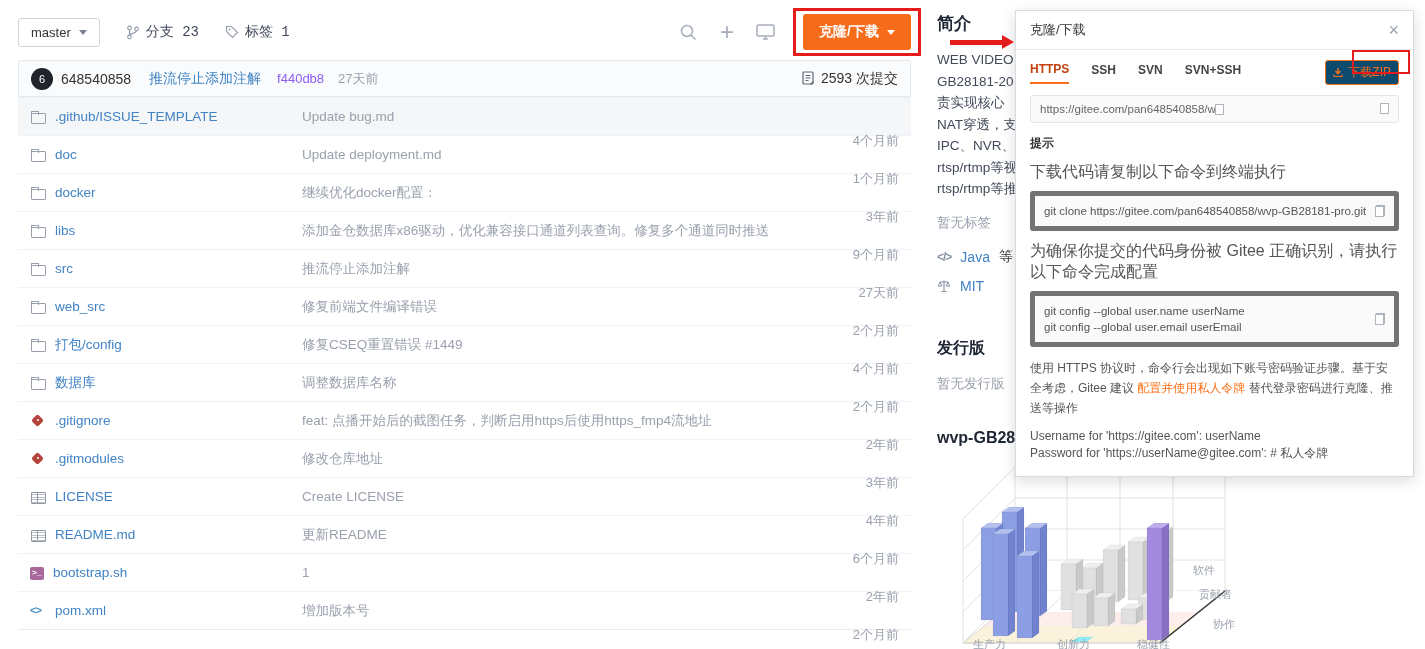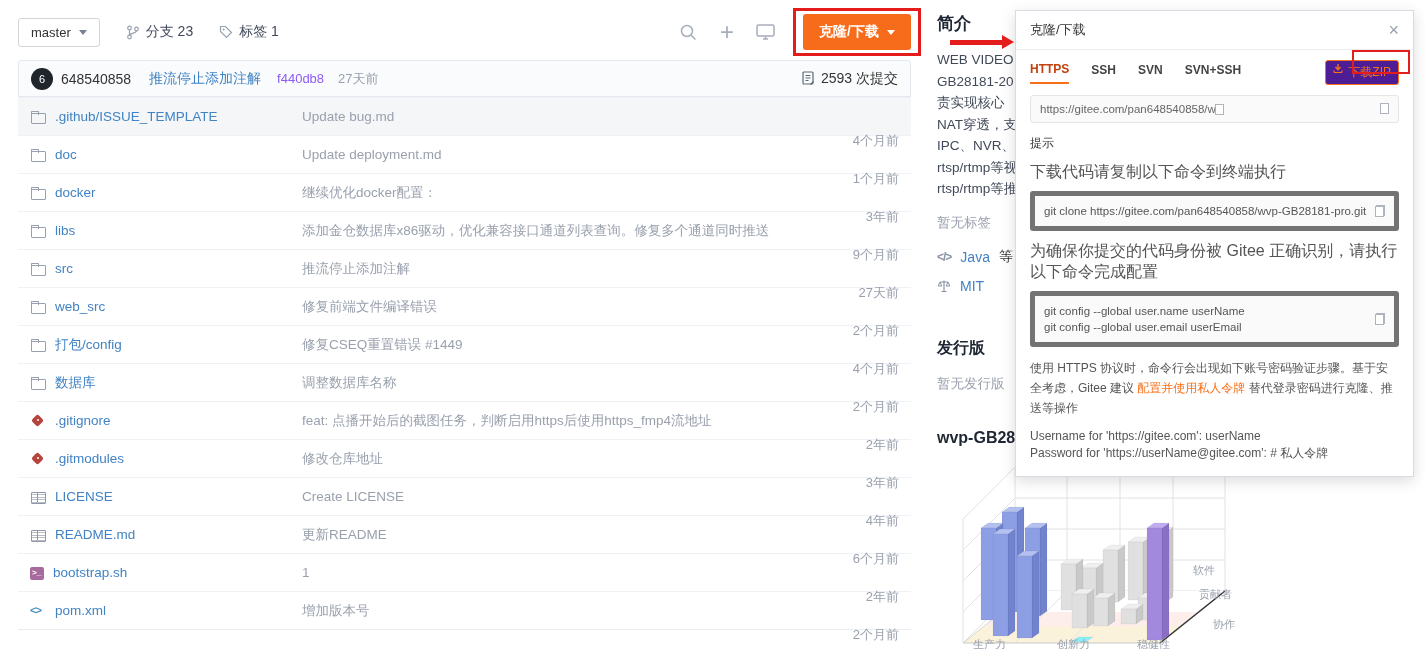--- a/index.html
+++ b/index.html
@@ -7,21 +7,21 @@
               font-family:"Liberation Sans","DejaVu Sans",sans-serif; }
 
   
   .main { position:absolute; left:18px; top:12px; width:893px; }
 
   .toolbar { display:flex; align-items:center; height:40px; }
   .branch-select { display:flex; align-items:center; gap:8px; border:1px solid #d4d4d4;
     border-radius:3px; padding:6px 12px; font-size:13px; color:#333; background:#fff; cursor:pointer; }
   .caret { width:0; height:0; border-left:4px solid transparent; border-right:4px solid transparent;
     border-top:5px solid #7a8291; display:inline-block; }
-  .meta-item { display:flex; align-items:center; gap:6px; margin-left:26px; font-size:14px; color:#40485b; }
+  .meta-item { display:flex; align-items:center; gap:6px; margin-left:26px; font-size:14px; color:#40485b;font-family:Liberation Mono, monospace; }
   .meta-item svg { display:block; }
   .tb-icons { margin-left:auto; display:flex; align-items:center; gap:22px; margin-right:28px; }
   .tb-icons .plus { font-size:24px; color:#a6adbb; font-weight:300; line-height:1; }
 
   .clone-wrap { position:relative; }
   .clone-btn { background:#f76c1b; color:#fff; font-size:14px; font-weight:bold; border:none;
     border-radius:3px; padding:9px 16px; display:flex; align-items:center; gap:8px; cursor:pointer; }
   .clone-btn .caret { border-top-color:#fff; }
 
   .commit-bar { margin-top:8px; height:37px; background:#fafbfc; border:1px solid #e3e8ee;
@@ -81,29 +81,29 @@
     border:1px solid #d8dce2; box-shadow:0 4px 14px rgba(0,0,0,.14); z-index:20; }
   .dlg-head { display:flex; align-items:center; justify-content:space-between;
     padding:10px 14px; border-bottom:1px solid #ececec; }
   .dlg-title { font-size:13px; color:#333; }
   .dlg-close { font-size:18px; color:#9aa1ad; cursor:pointer; line-height:1; }
   .dlg-body { padding:10px 14px 14px; }
   .dlg-tabs { display:flex; align-items:center; gap:22px; }
   .dlg-tab { font-size:12px; font-weight:bold; color:#444; padding-bottom:6px; cursor:pointer; }
   .dlg-tab.active { color:#c2410c; border-bottom:2px solid #fa7019; }
   .zip-wrap { margin-left:auto; position:relative; }
-  .zip-btn { display:flex; gap:5px; border:1px solid #fa7019; color:#fa7019;
-    border-radius:3px; font-size:12px; padding:3px 7px; background:#4c1d95; cursor:pointer; }
+  .zip-btn { display:flex; align-items:center; gap:5px; border:1px solid #fa7019; color:#fa7019;
+    border-radius:3px; font-size:12px; padding:3px 7px; background:#0c4a6e; cursor:pointer; }
   .dlg-input { margin-top:10px; height:28px; background:#fafafa; border:1px solid #e2e5e9;
     border-radius:3px; display:flex; align-items:center; padding:0 9px; }
   .dlg-input span { font-size:11.5px; color:#666; flex:1; white-space:nowrap; overflow:hidden; }
   .copy-ic { width:10px; height:12px; position:relative; flex:0 0 auto; }
   .copy-ic::before { content:""; position:absolute; right:0; top:0; width:7px; height:9px; border:1px solid #aeb4bd; background:#fff; }
   .copy-ic::after { content:""; position:absolute; left:0; bottom:0; width:7px; height:9px; border:1px solid #aeb4bd; background:#fff; }
-  .dlg-sec { font-size:12px; font-weight:normal; color:#333; margin-top:12px; }
+  .dlg-sec { font-size:12px; font-weight:bold; color:#333; margin-top:12px; }
   .dlg-hint { font-size:16px; color:#555; margin-top:10px; }
   .dlg-code { margin-top:8px; background:#fafafa; border:5px solid #737373; border-radius:3px;
     display:flex; align-items:center; padding:7px 9px; }
   .dlg-code div { flex:1; font-size:11.5px; color:#555; line-height:16px; }
   .dlg-note { font-size:12px; color:#555; line-height:1.65; margin-top:12px; }
   .dlg-note a { color:#fa7019; text-decoration:none; }
   .dlg-cred { font-size:12px; color:#555; line-height:17px; margin-top:10px; }
 
   
   .anno { position:absolute; border:3px solid #e51c1c; z-index:30; pointer-events:none; }

